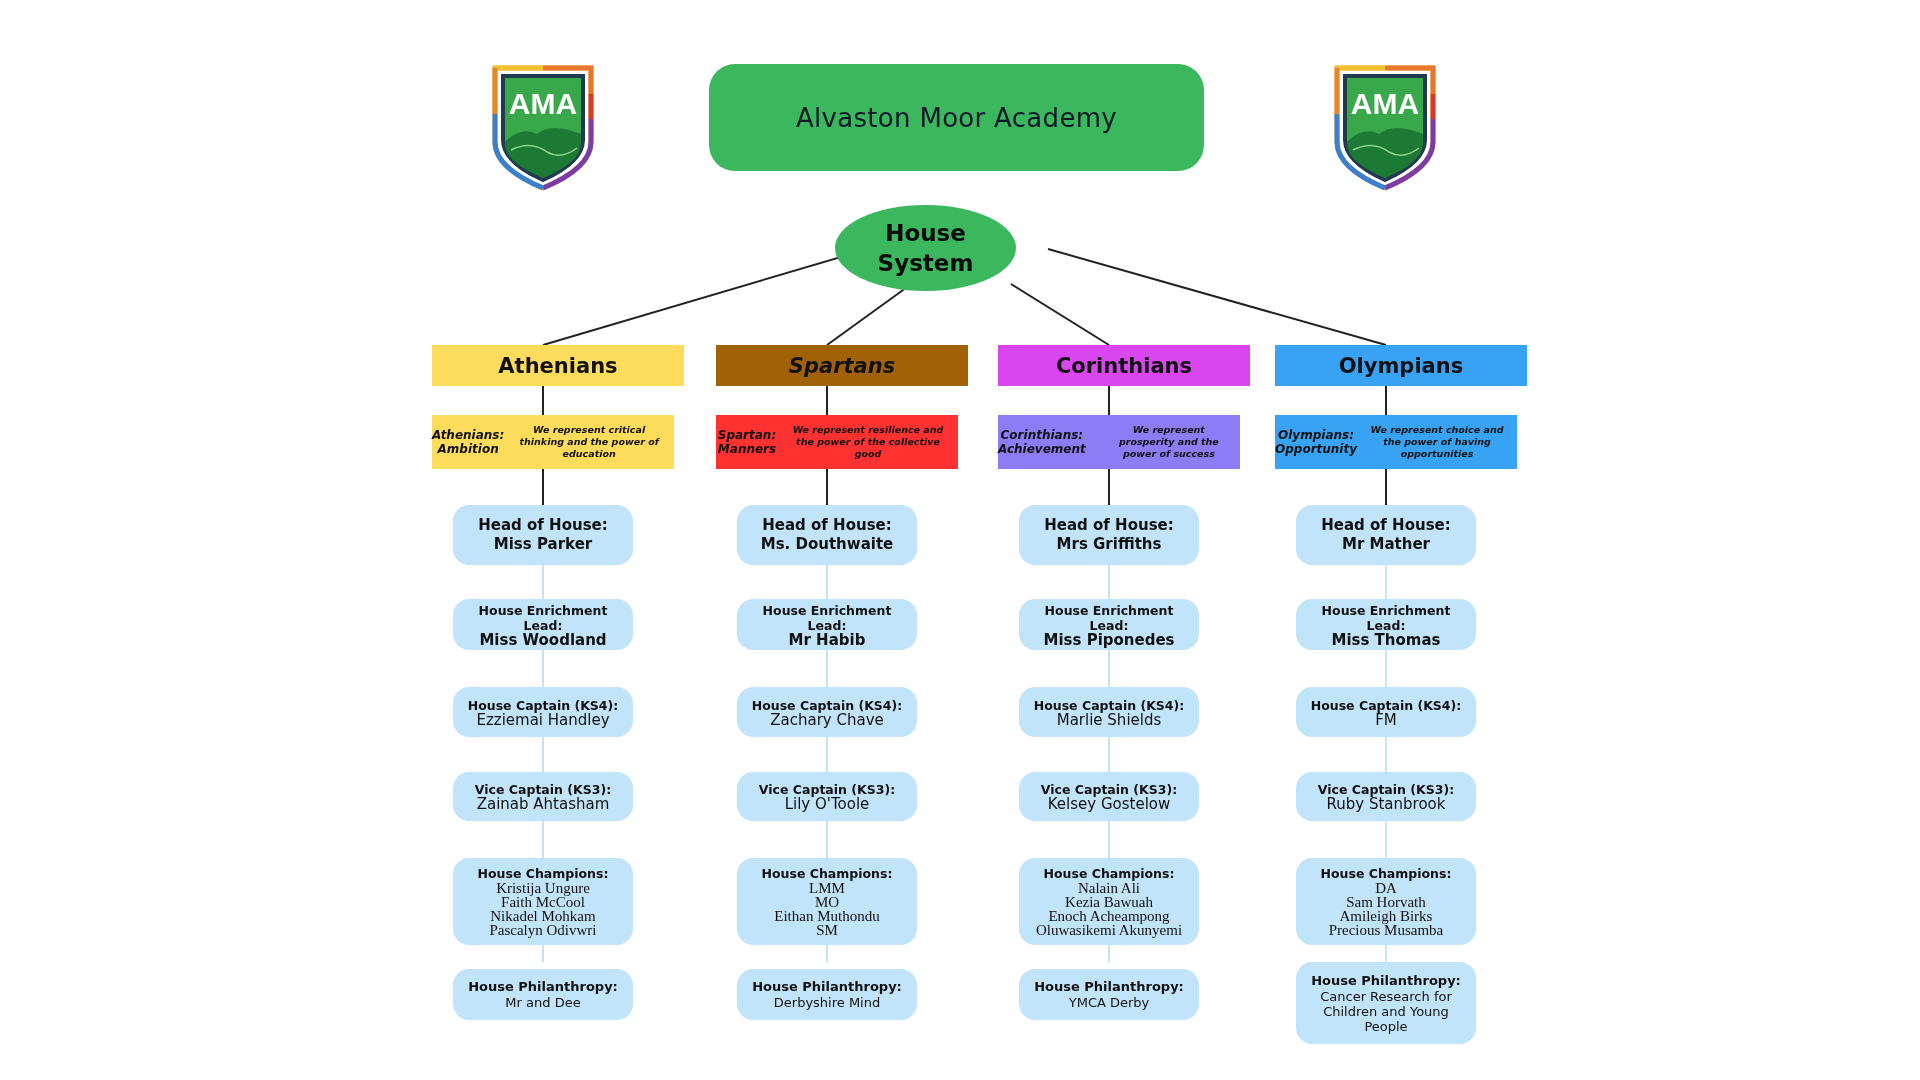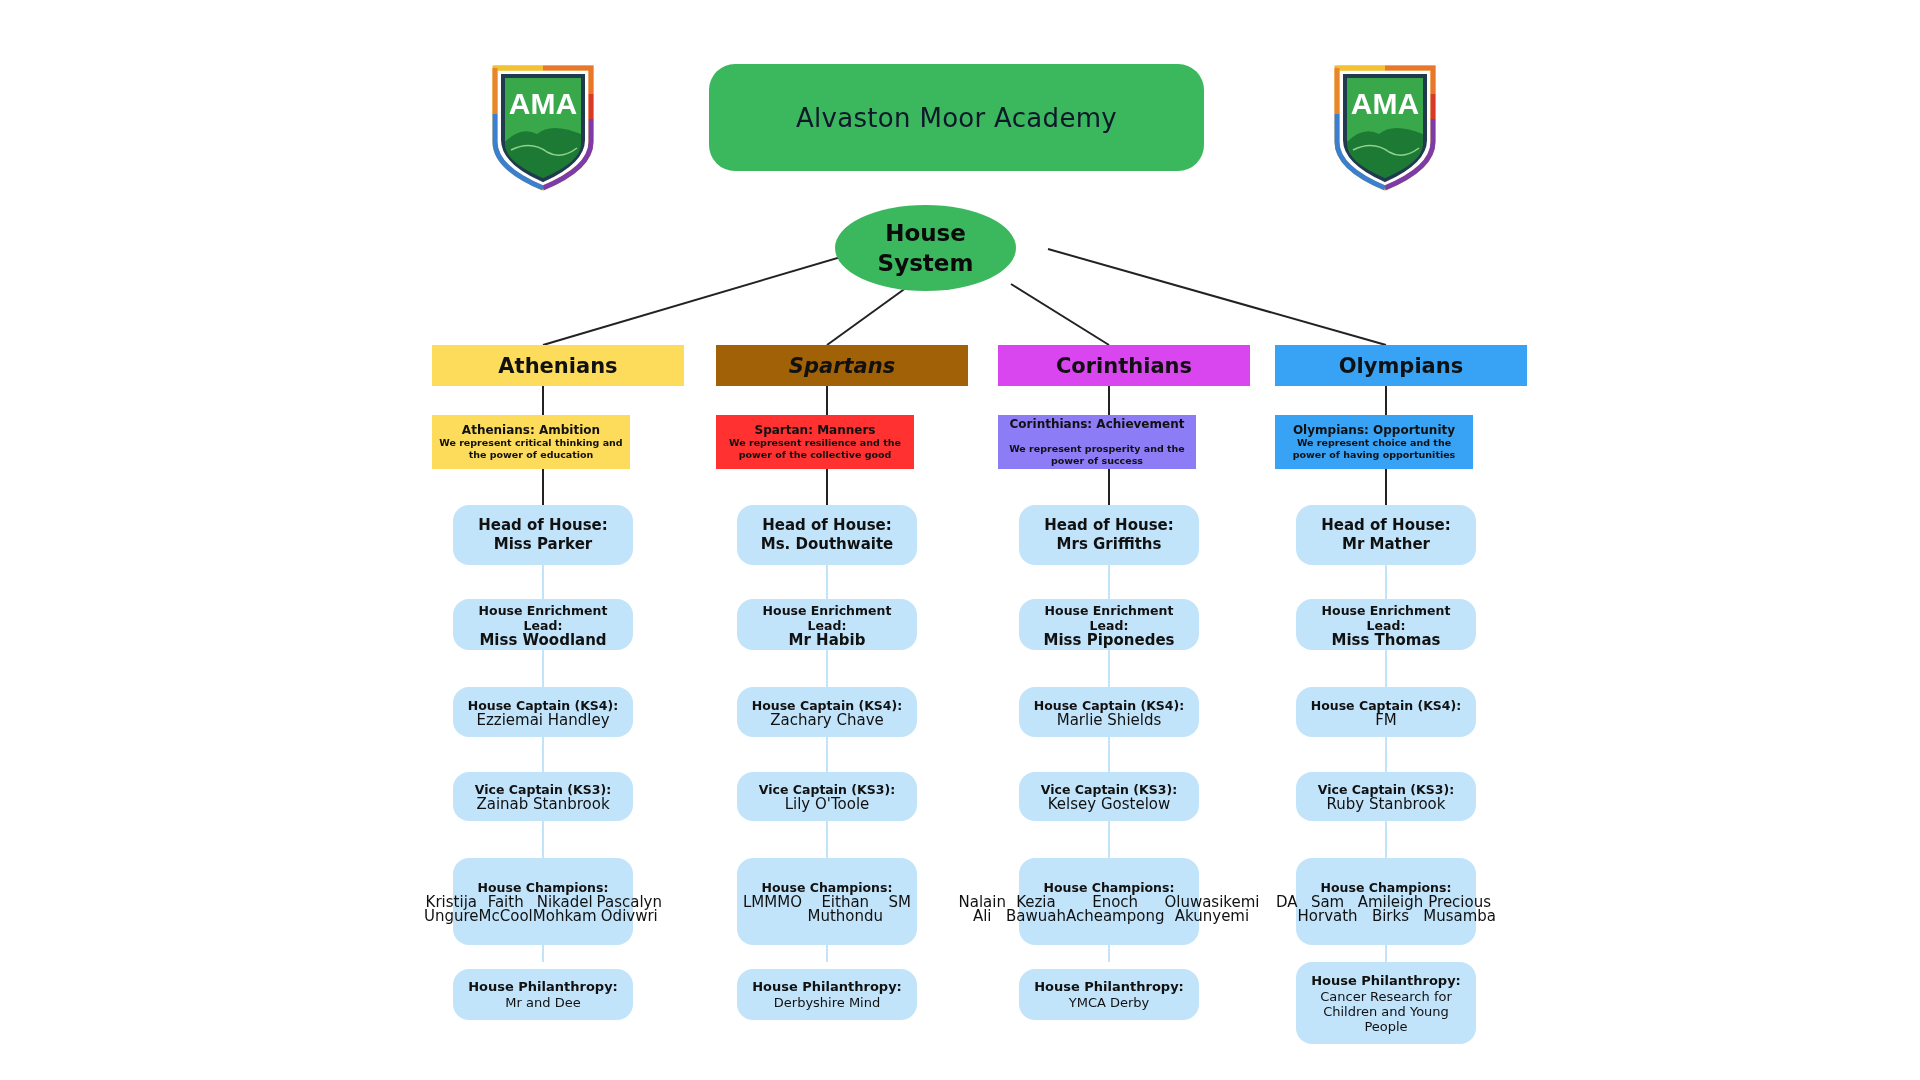--- a/index.html
+++ b/index.html
@@ -13,35 +13,35 @@
     .title-text { color: #0f172a; font-family: "DejaVu Sans", sans-serif; font-size: 26px;
                   font-weight: normal; letter-spacing: 0.3px; }
     .root-node { position: absolute; left: 835px; top: 205px; width: 181px; height: 86px;
                  background: #3bb75e; border-radius: 50%; display: flex; flex-direction: column;
                  align-items: center; justify-content: center; z-index: 1; }
     .root-node span { display: block; font-weight: bold; font-size: 23px; line-height: 30px; color: #0b0b0b; }
     .house-col { position: absolute; top: 0; width: 222px; height: 1080px; z-index: 1; }
     .house-header { position: absolute; left: 0; top: 345px; width: 252px; height: 41px;
                     display: flex; align-items: center; justify-content: center;
                     font-weight: bold; font-size: 21px; color: #111; }
-    .motto-box { position: absolute; left: 0; top: 415px; width: 198px; height: 54px;
-                 display: flex; flex-direction: column; align-items: center; justify-content: center;
-                 text-align: center; color: #111; }
+    .motto-box { position: absolute; left: 0; top: 415px; width: 242px; height: 54px;
+                 display: flex; flex-direction: row; align-items: center; justify-content: center;
+                 text-align: center; color: #111; font-style: italic; }
     .motto-title { font-weight: bold; font-size: 12px; line-height: 14px; }
     .motto-desc { font-weight: bold; font-size: 9.5px; line-height: 12px; padding: 0 6px; }
     .card { position: absolute; left: 21px; width: 180px; background: #c2e4fb; border-radius: 16px;
             display: flex; flex-direction: column; align-items: center; justify-content: center;
             text-align: center; color: #111; box-sizing: border-box; padding: 4px 6px; }
     .card-label { font-weight: bold; font-size: 12.5px; line-height: 15px; }
     .card-value { font-size: 15px; line-height: 14px; }
     .card.head .card-label, .card.head .card-value { font-size: 15px; line-height: 19px; font-weight: bold; }
     .card.enrich .card-value { font-weight: bold; }
     .card.phil .card-label { font-size: 13px; line-height: 16px; }
     .card.phil .card-value { font-size: 13px; line-height: 15px; }
-    .champ-list { display: flex; flex-direction: row; }
+    .champ-list { display: flex; flex-direction: column; font-family: Liberation Serif, serif; }
   </style>
 </head>
 <body>
 
 <svg id="connectors" xmlns="http://www.w3.org/2000/svg">
     <line x1="868" y1="249" x2="543" y2="345" stroke="#222222" stroke-width="2"></line>
     <line x1="543" y1="386" x2="543" y2="415" stroke="#222222" stroke-width="2"></line>
     <line x1="543" y1="469" x2="543" y2="505" stroke="#222222" stroke-width="2"></line>
     <line x1="543" y1="565" x2="543" y2="962" stroke="#c2e4fb" stroke-width="2"></line>
     <line x1="910" y1="285" x2="827" y2="345" stroke="#222222" stroke-width="2"></line>
@@ -114,21 +114,21 @@
   <div class="card enrich" style="top: 599px; height: 51px;">
     <div class="card-label">House Enrichment Lead:</div>
     <div class="card-value">Miss Woodland</div>
   </div>
   <div class="card captain" style="top: 687px; height: 50px;">
     <div class="card-label">House Captain (KS4):</div>
     <div class="card-value">Ezziemai Handley</div>
   </div>
   <div class="card vice" style="top: 772px; height: 49px;">
     <div class="card-label">Vice Captain (KS3):</div>
-    <div class="card-value">Zainab Stanbrook</div>
+    <div class="card-value">Zainab Ahtasham</div>
   </div>
   <div class="card champs" style="top: 858px; height: 87px;">
     <div class="card-label">House Champions:</div>
     <div class="champ-list">
       <div class="card-value">Kristija Ungure</div>
       <div class="card-value">Faith McCool</div>
       <div class="card-value">Nikadel Mohkam</div>
       <div class="card-value">Pascalyn Odivwri</div>
     </div>
   </div>

